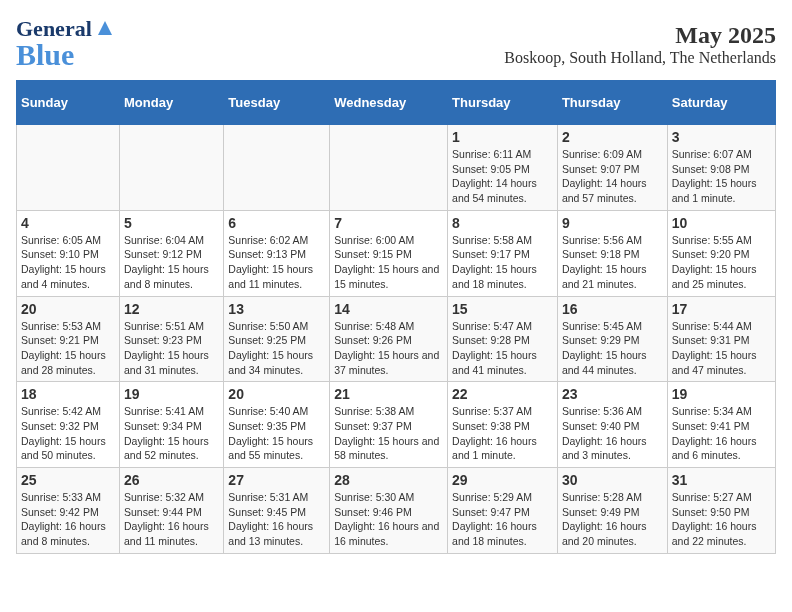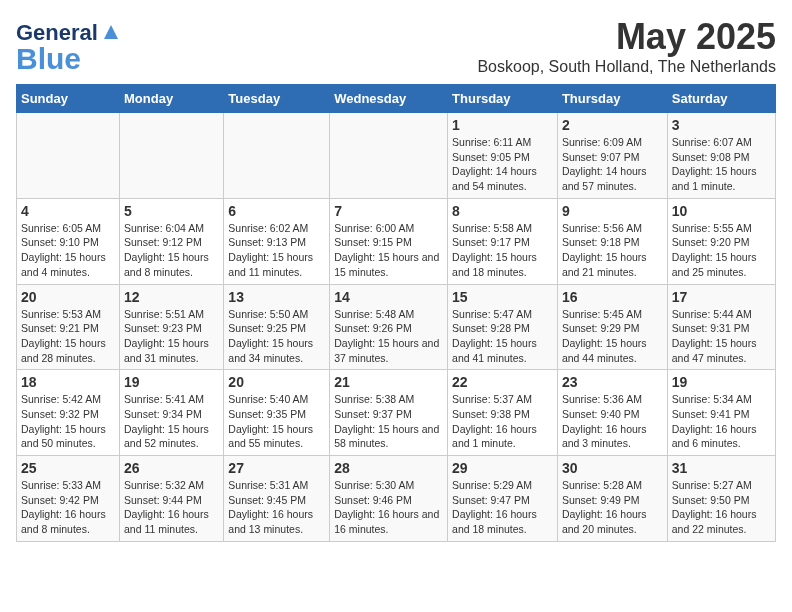--- a/index.html
+++ b/index.html
@@ -6,22 +6,23 @@
     body {
       font-family: Arial, sans-serif;
       background: #fff;
       width: 792px;
       min-height: 612px;
       padding: 16px;
     }
     .header {
       display: flex;
       justify-content: space-between;
-      align-items: flex-end;
+      align-items: center;
       margin-bottom: 8px;
+      font-family: Liberation Serif, serif;
     }
     .logo {
       display: flex;
       flex-direction: column;
       align-items: flex-start;
     }
     .logo-row {
       display: flex;
       align-items: center;
     }
@@ -32,37 +33,37 @@
     }
     .logo-general {
       color: #1a3a6b;
       font-size: 22px;
       font-weight: bold;
     }
     .title-block {
       text-align: right;
     }
     .month-title {
-      font-size: 36px;
+      font-size: 24px;
       font-weight: bold;
       color: #333;
     }
     .location-title {
       font-size: 16px;
       color: #333;
     }
     table {
       width: 100%;
       border-collapse: collapse;
       font-size: 11px;
     }
     thead tr th {
       background: #2e6db4;
       color: #fff;
-      padding: 6px 4px;
+      padding: 14px 4px;
       text-align: left;
       font-size: 13px;
       border: 1px solid #2e6db4;
     }
     tbody tr td {
       border: 1px solid #ccc;
       vertical-align: top;
       padding: 4px;
       min-height: 80px;
       background: #fff;

